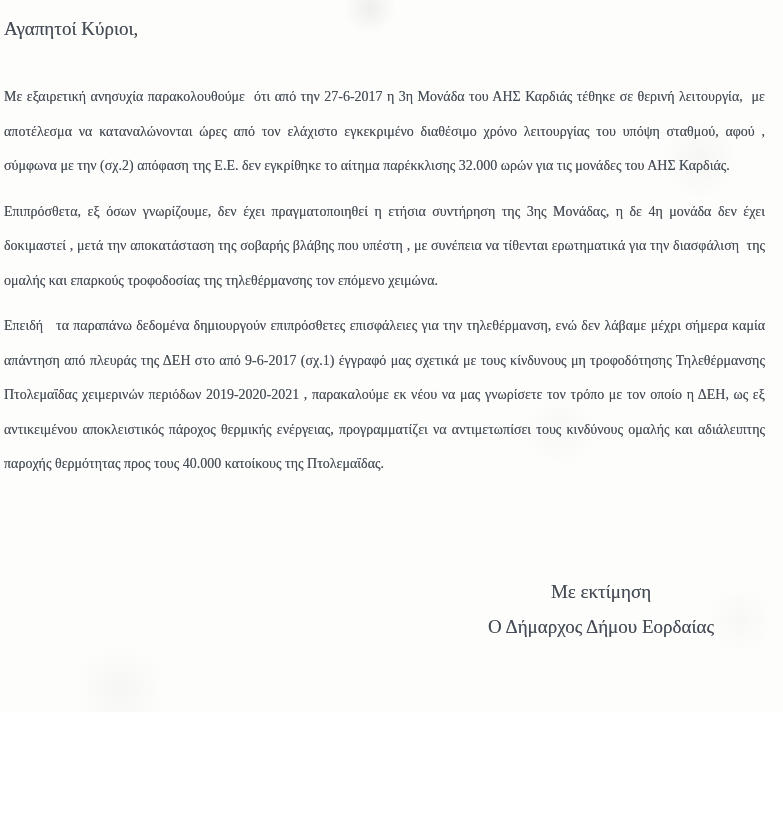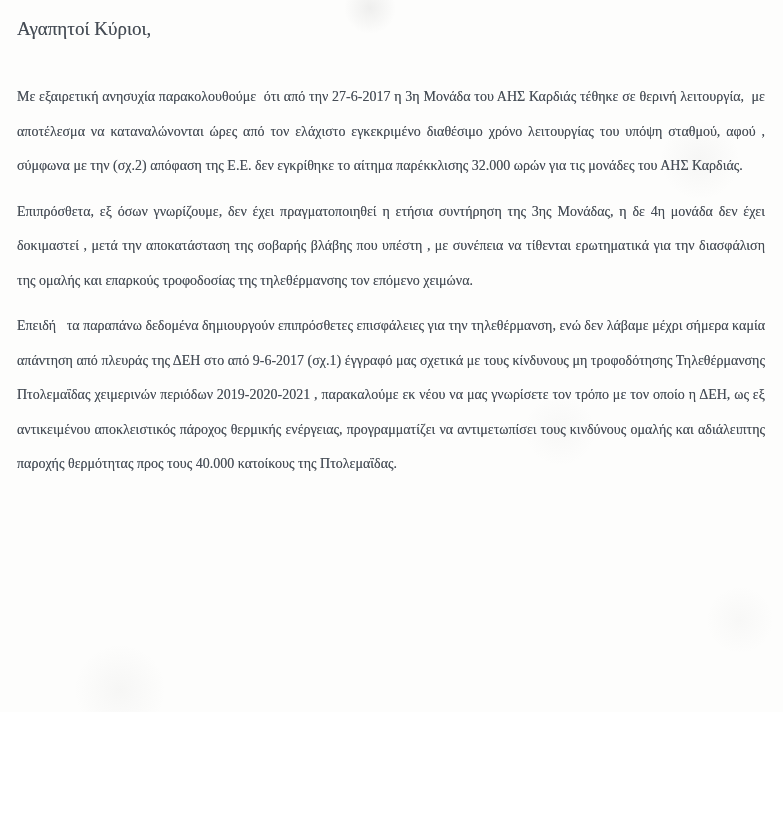--- a/index.html
+++ b/index.html
@@ -5,21 +5,21 @@
   html, body {
     margin: 0;
     padding: 0;
     background: #ffffff;
   }
   .page {
     position: relative;
     width: 783px;
     height: 712px;
     box-sizing: border-box;
-    padding: 14px 18px 0 17px;
+    padding: 14px 18px 0 4px;
     overflow: hidden;
     background-color: #fdfdfc;
     
     background-image:
       radial-gradient(circle at 370px 8px,   rgba(110,110,110,0.10), rgba(110,110,110,0.0) 26px),
       radial-gradient(circle at 700px 160px, rgba(120,120,120,0.05), rgba(120,120,120,0.0) 40px),
       radial-gradient(circle at 120px 690px, rgba(120,120,120,0.05), rgba(120,120,120,0.0) 46px),
       radial-gradient(circle at 560px 430px, rgba(120,120,120,0.04), rgba(120,120,120,0.0) 36px),
       radial-gradient(circle at 300px 760px, rgba(120,120,120,0.05), rgba(120,120,120,0.0) 30px),
       radial-gradient(circle at 740px 620px, rgba(120,120,120,0.04), rgba(120,120,120,0.0) 34px);
@@ -56,14 +56,18 @@
 <div class="page">
 
   <p class="salutation">Αγαπητοί Κύριοι,</p>
 
   <p class="para">Με εξαιρετική ανησυχία παρακολουθούμε  ότι από την 27-6-2017 η 3η Μονάδα του ΑΗΣ Καρδιάς τέθηκε σε θερινή λειτουργία,  με αποτέλεσμα να καταναλώνονται ώρες από τον ελάχιστο εγκεκριμένο διαθέσιμο χρόνο λειτουργίας του υπόψη σταθμού, αφού , σύμφωνα με την (σχ.2) απόφαση της Ε.Ε. δεν εγκρίθηκε το αίτημα παρέκκλισης 32.000 ωρών για τις μονάδες του ΑΗΣ Καρδιάς.</p>
 
   <p class="para">Επιπρόσθετα, εξ όσων γνωρίζουμε, δεν έχει πραγματοποιηθεί η ετήσια συντήρηση της 3ης Μονάδας, η δε 4η μονάδα δεν έχει δοκιμαστεί , μετά την αποκατάσταση της σοβαρής βλάβης που υπέστη , με συνέπεια να τίθενται ερωτηματικά για την διασφάλιση  της ομαλής και επαρκούς τροφοδοσίας της τηλεθέρμανσης τον επόμενο χειμώνα.</p>
 
   <p class="para">Επειδή   τα παραπάνω δεδομένα δημιουργούν επιπρόσθετες επισφάλειες για την τηλεθέρμανση, ενώ δεν λάβαμε μέχρι σήμερα καμία απάντηση από πλευράς της ΔΕΗ στο από 9-6-2017 (σχ.1) έγγραφό μας σχετικά με τους κίνδυνους μη τροφοδότησης Τηλεθέρμανσης Πτολεμαΐδας χειμερινών περιόδων 2019-2020-2021 , παρακαλούμε εκ νέου να μας γνωρίσετε τον τρόπο με τον οποίο η ΔΕΗ, ως εξ αντικειμένου αποκλειστικός πάροχος θερμικής ενέργειας, προγραμματίζει να αντιμετωπίσει τους κινδύνους ομαλής και αδιάλειπτης  παροχής θερμότητας προς τους 40.000 κατοίκους της Πτολεμαΐδας.</p>
 
+  <div class="signature">
+    <p>Με εκτίμηση</p>
+    <p>Ο Δήμαρχος Δήμου Εορδαίας</p>
+  </div>
 
 </div>
 
 </body></html>

